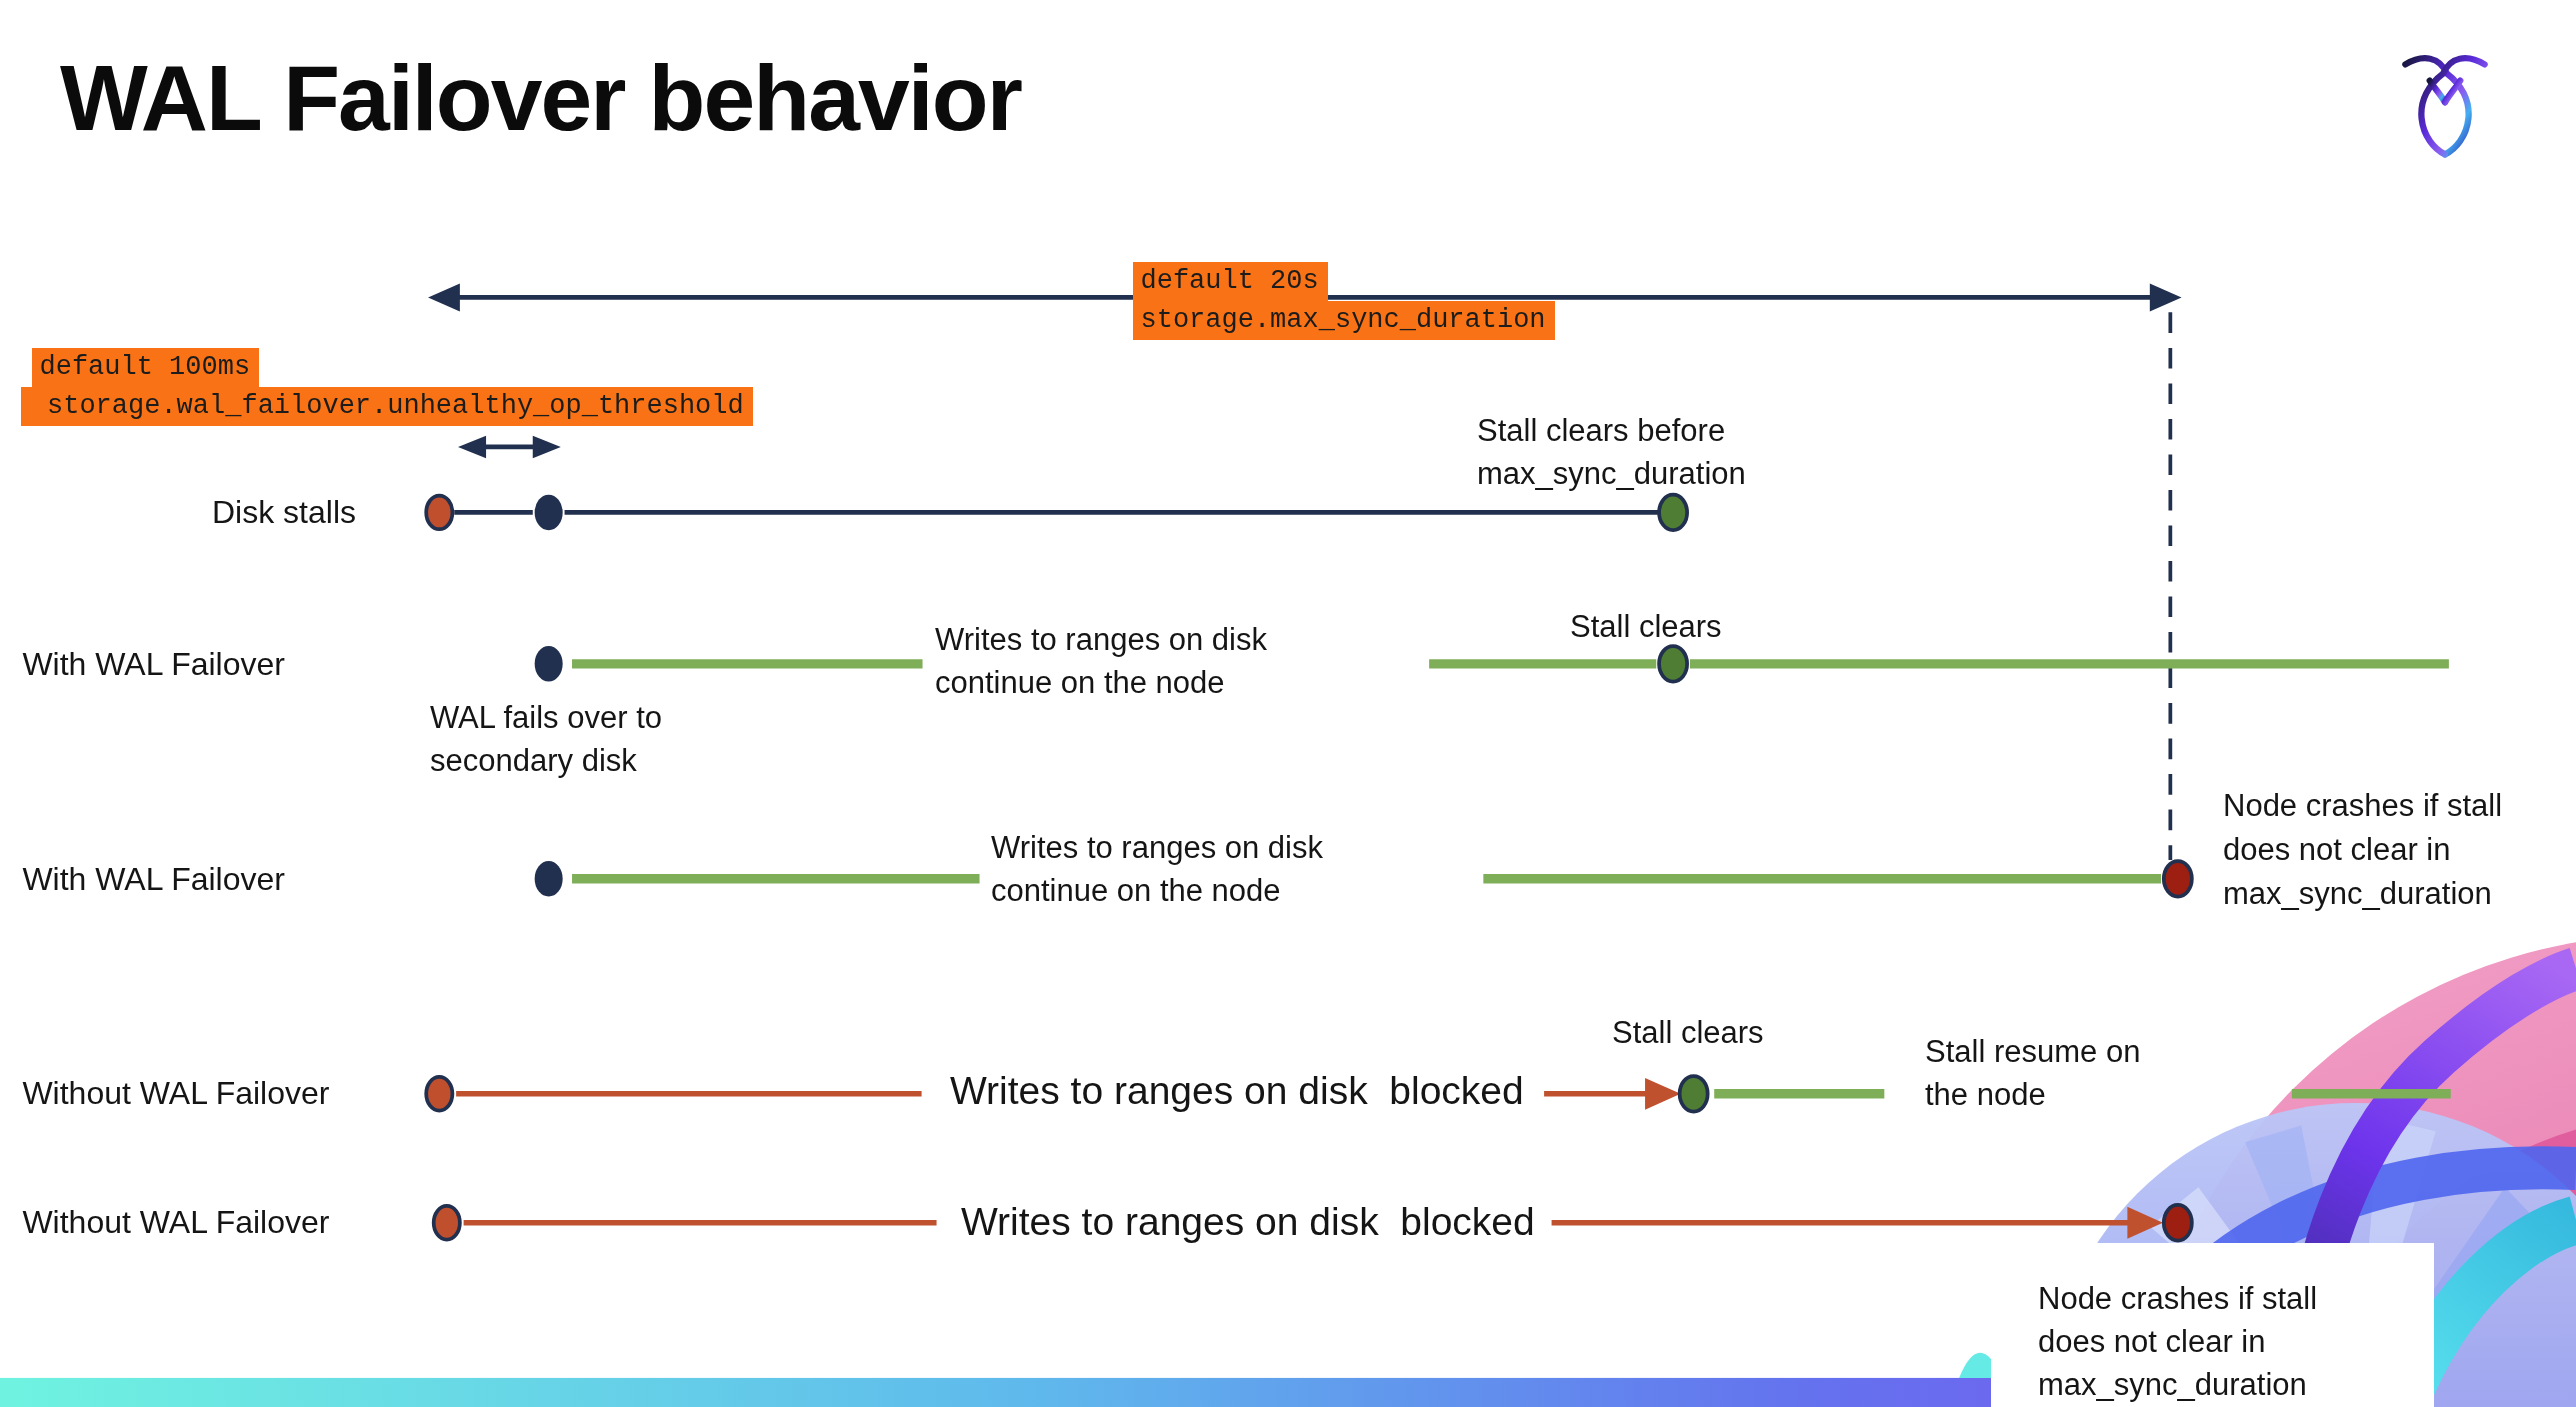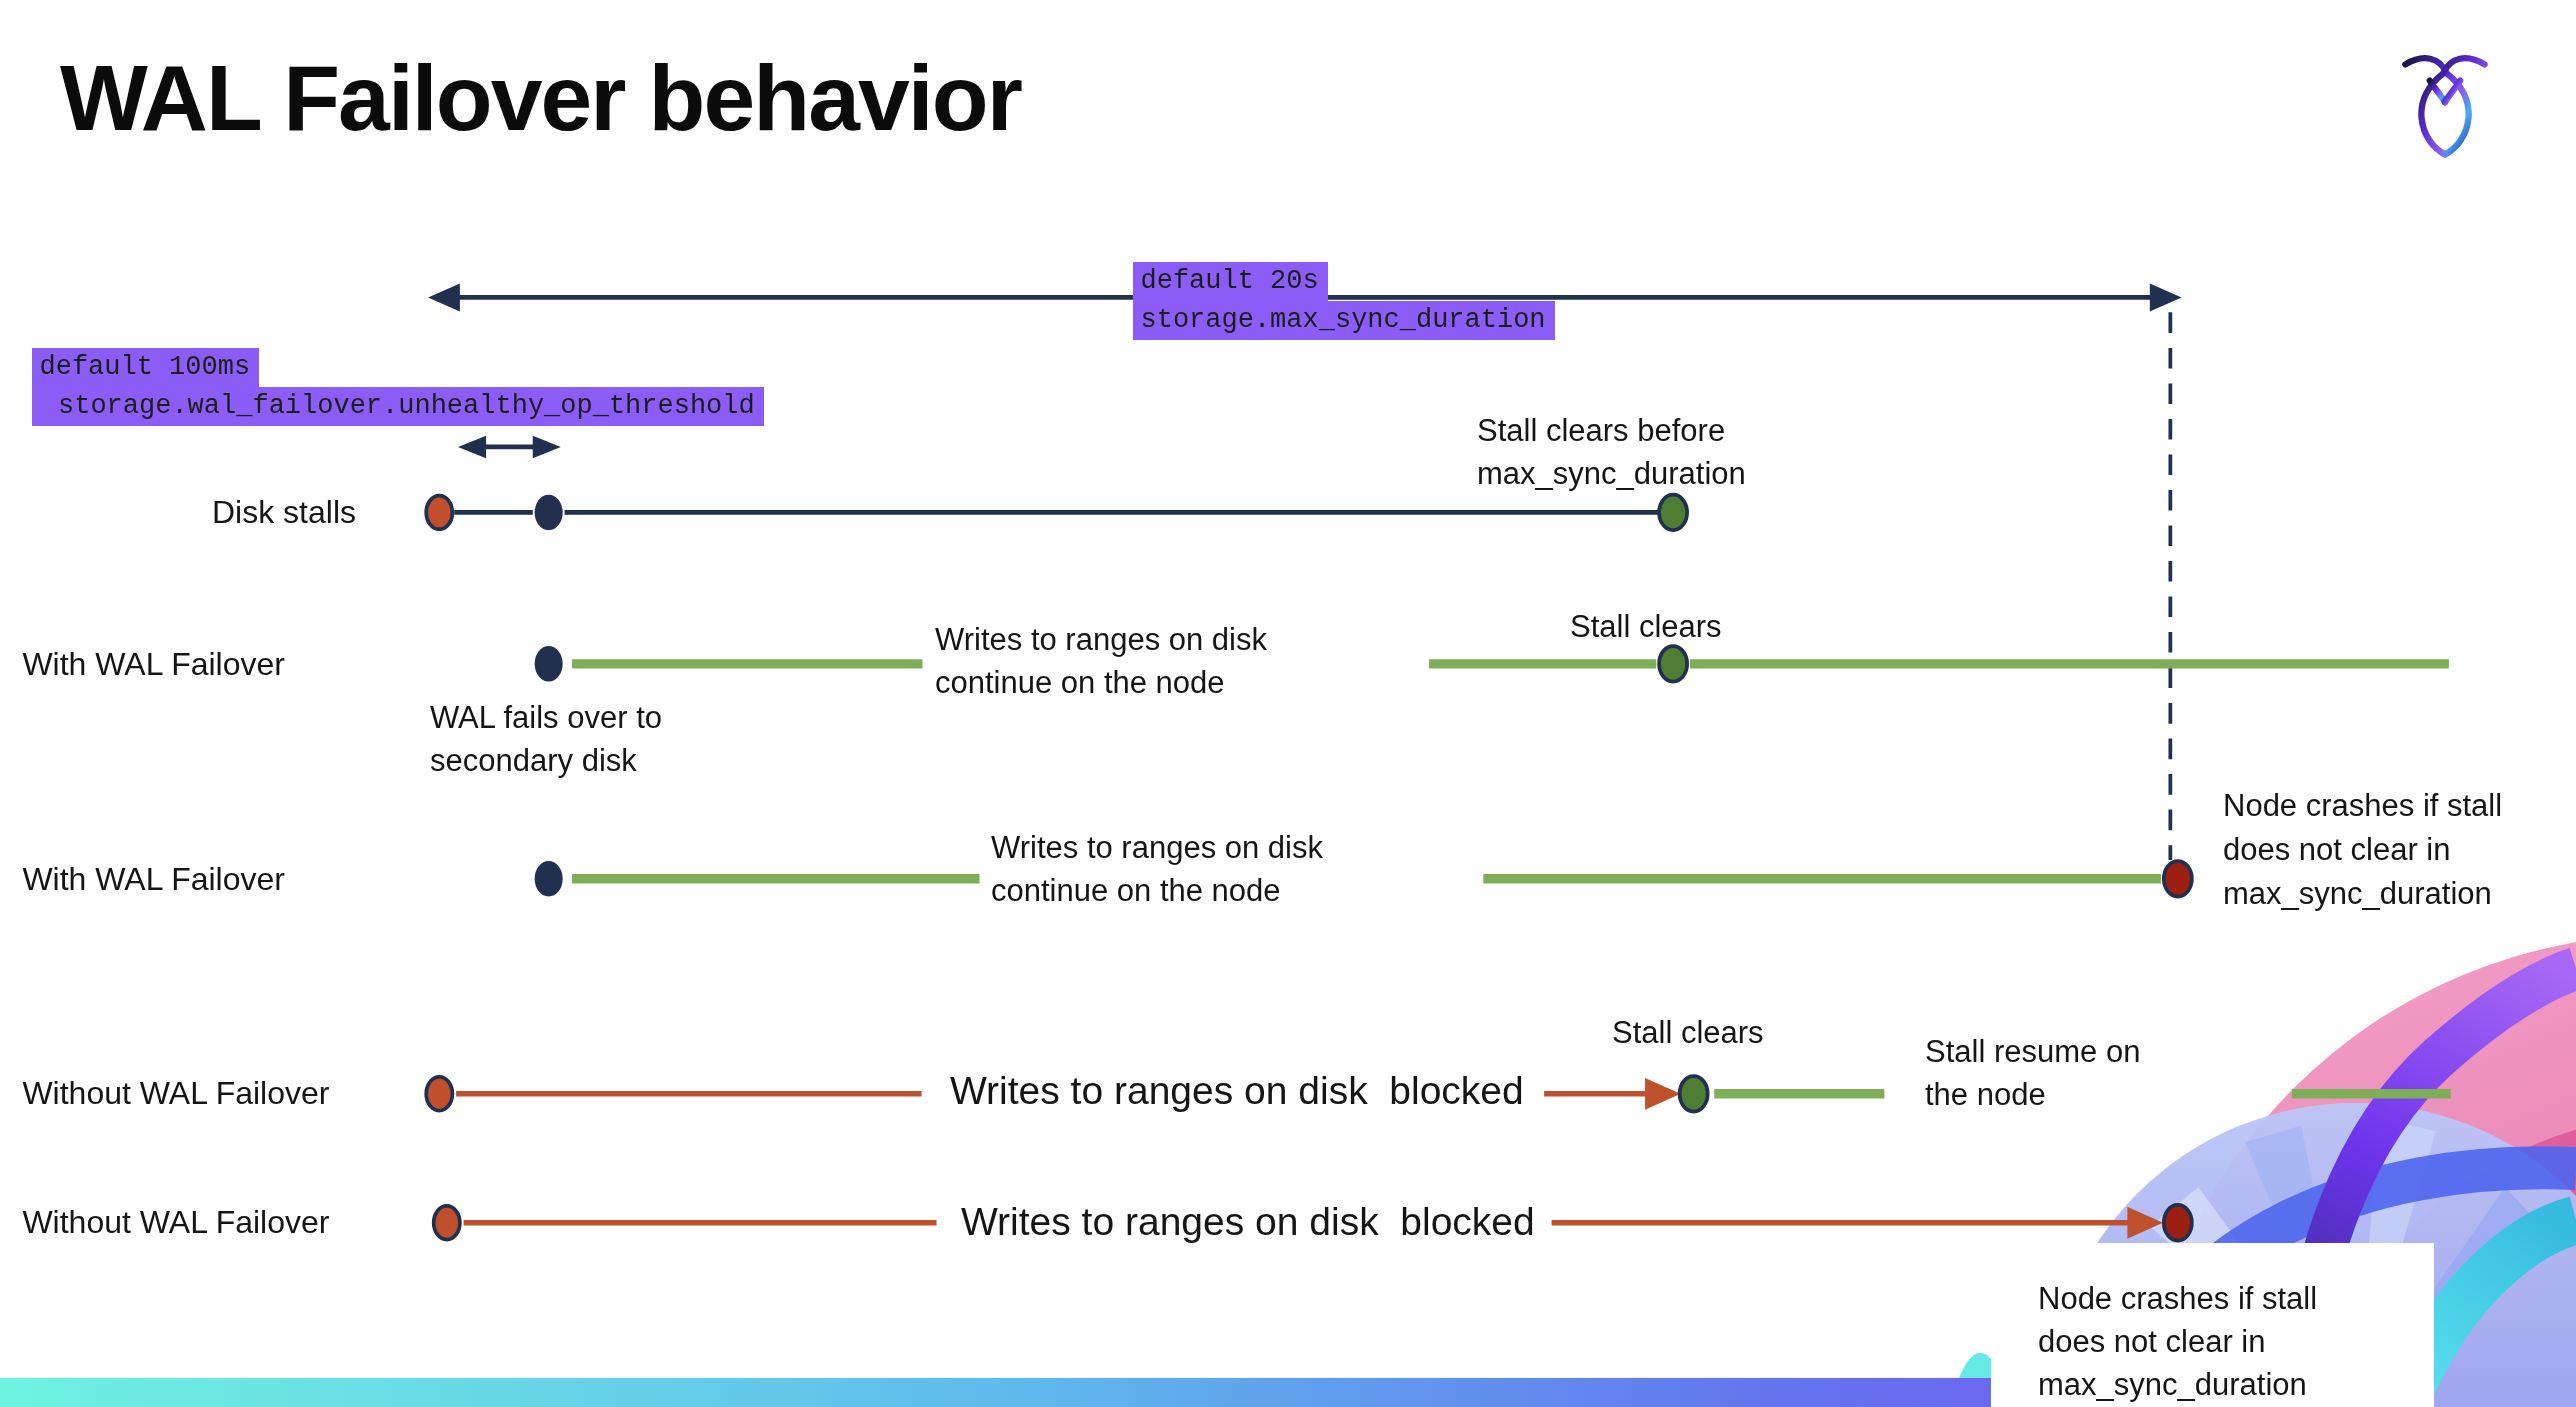--- a/index.html
+++ b/index.html
@@ -5,21 +5,21 @@
   html,body{margin:0;padding:0;background:#fff;}
   #canvas{position:relative;width:2576px;height:1408px;background:#ffffff;overflow:hidden;
           font-family:"Liberation Sans",sans-serif;color:#151515;}
   #gfx{position:absolute;left:0;top:0;}
   .title{position:absolute;left:60px;top:45px;font-size:93px;font-weight:bold;letter-spacing:-1.9px;color:#0b0b0b;}
   .row-label{position:absolute;font-size:32px;line-height:41px;white-space:nowrap;}
   .ann{position:absolute;font-size:31px;line-height:43px;text-align:left;white-space:pre-wrap;}
   .ann-left{position:absolute;font-size:31px;line-height:44px;text-align:left;white-space:pre-wrap;}
   .ann-nowrap{position:absolute;font-size:39px;line-height:43px;white-space:pre;}
   .mono{position:absolute;font-family:"Liberation Mono","DejaVu Sans Mono",monospace;
-        font-size:27px;line-height:32px;background:#8b5cf6;color:#1c1c1c;padding:2.8px 9.3px 4.7px 7.5px;white-space:pre;}
+        font-size:27px;line-height:32px;background:#f97316;color:#1c1c1c;padding:2.8px 9.3px 4.7px 7.5px;white-space:pre;}
   .crash-box{position:absolute;left:1991px;top:1243px;width:443px;height:165px;background:#ffffff;}
   .crash-box-text{position:absolute;left:47px;top:34px;font-size:31px;line-height:43px;white-space:pre-wrap;}
 </style>
 </head>
 <body>
 
 <div id="canvas">
 
   <svg id="gfx" width="2576" height="1408" viewBox="0 0 2756 1506">
     <defs>
@@ -141,21 +141,21 @@
       <path d="M50,58 C44,48 38,42 33,34"></path>
       <path d="M50,58 C56,48 62,42 67,34"></path>
     </g>
   </svg>
 
   <div class="title">WAL Failover behavior</div>
 
   <div class="mono" style="left:1133px;top:262px;">default 20s</div>
   <div class="mono" style="left:1133px;top:301px;">storage.max_sync_duration</div>
   <div class="mono" style="left:32px;top:348px;">default 100ms</div>
-  <div class="mono" style="left:32px;top:387px;padding-left:26px;">storage.wal_failover.unhealthy_op_threshold</div>
+  <div class="mono" style="left:21px;top:387px;padding-left:26px;">storage.wal_failover.unhealthy_op_threshold</div>
 
   <div class="row-label" style="left:212px;top:492px;">Disk stalls</div>
   <div class="row-label" style="left:22.4px;top:644px;">With WAL Failover</div>
   <div class="row-label" style="left:22.4px;top:859px;">With WAL Failover</div>
   <div class="row-label" style="left:22.4px;top:1073px;">Without WAL Failover</div>
   <div class="row-label" style="left:22.4px;top:1202px;">Without WAL Failover</div>
 
   <div class="ann" style="left:1477px;top:409px;width:430px;">Stall clears before
 max_sync_duration</div>
   <div class="ann" style="left:1570px;top:605px;width:224px;">Stall clears</div>

